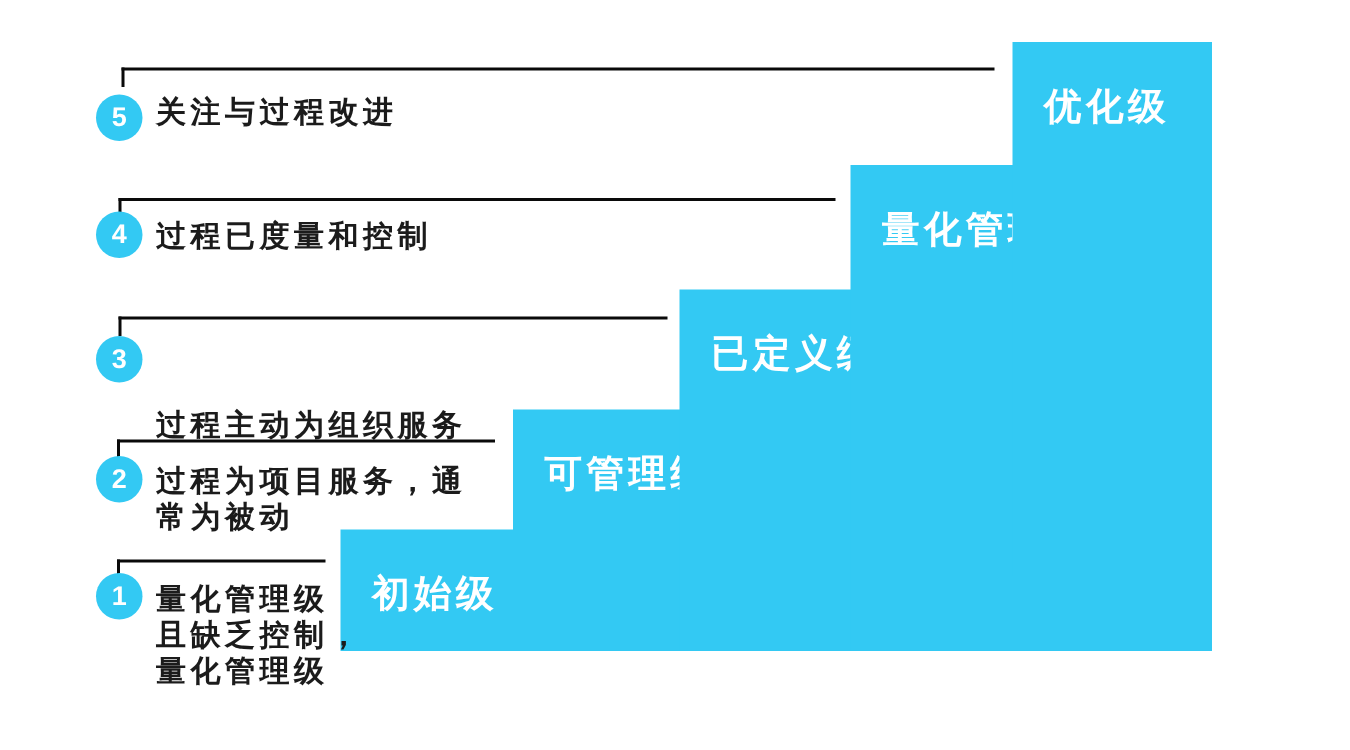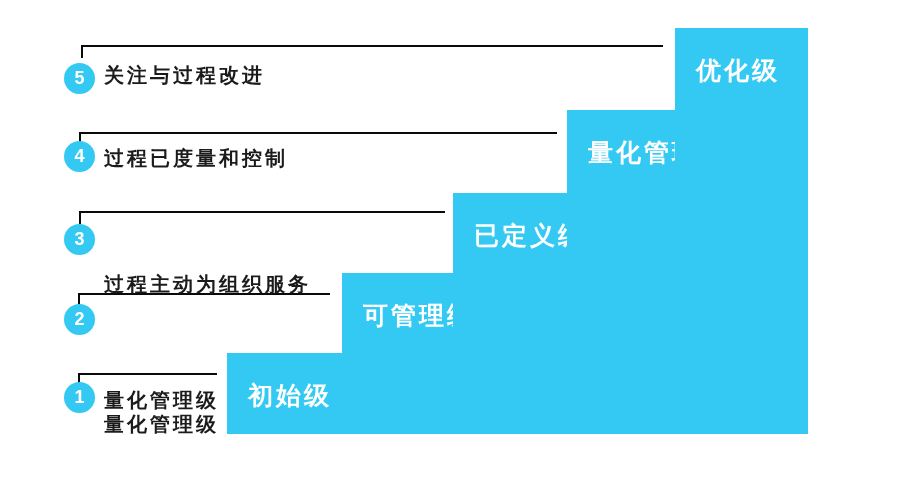--- a/index.html
+++ b/index.html
@@ -134,18 +134,23 @@
 
   <div class="desc desc-4">
     <div>过程已度量和控制</div>
   </div>
   <div class="desc desc-5">
     <div>关注与过程改进</div>
   </div>
   <div class="desc desc-3">
     <div>过程主动为组织服务</div>
   </div>
+  <div class="desc desc-2">
+    <div>过程为项目服务，通</div>
+    <div>常为被动</div>
+  </div>
   <div class="desc desc-1">
     <div>量化管理级</div>
+    <div>且缺乏控制，</div>
     <div>量化管理级</div>
   </div>
 
 </div>
 
 </body></html>

